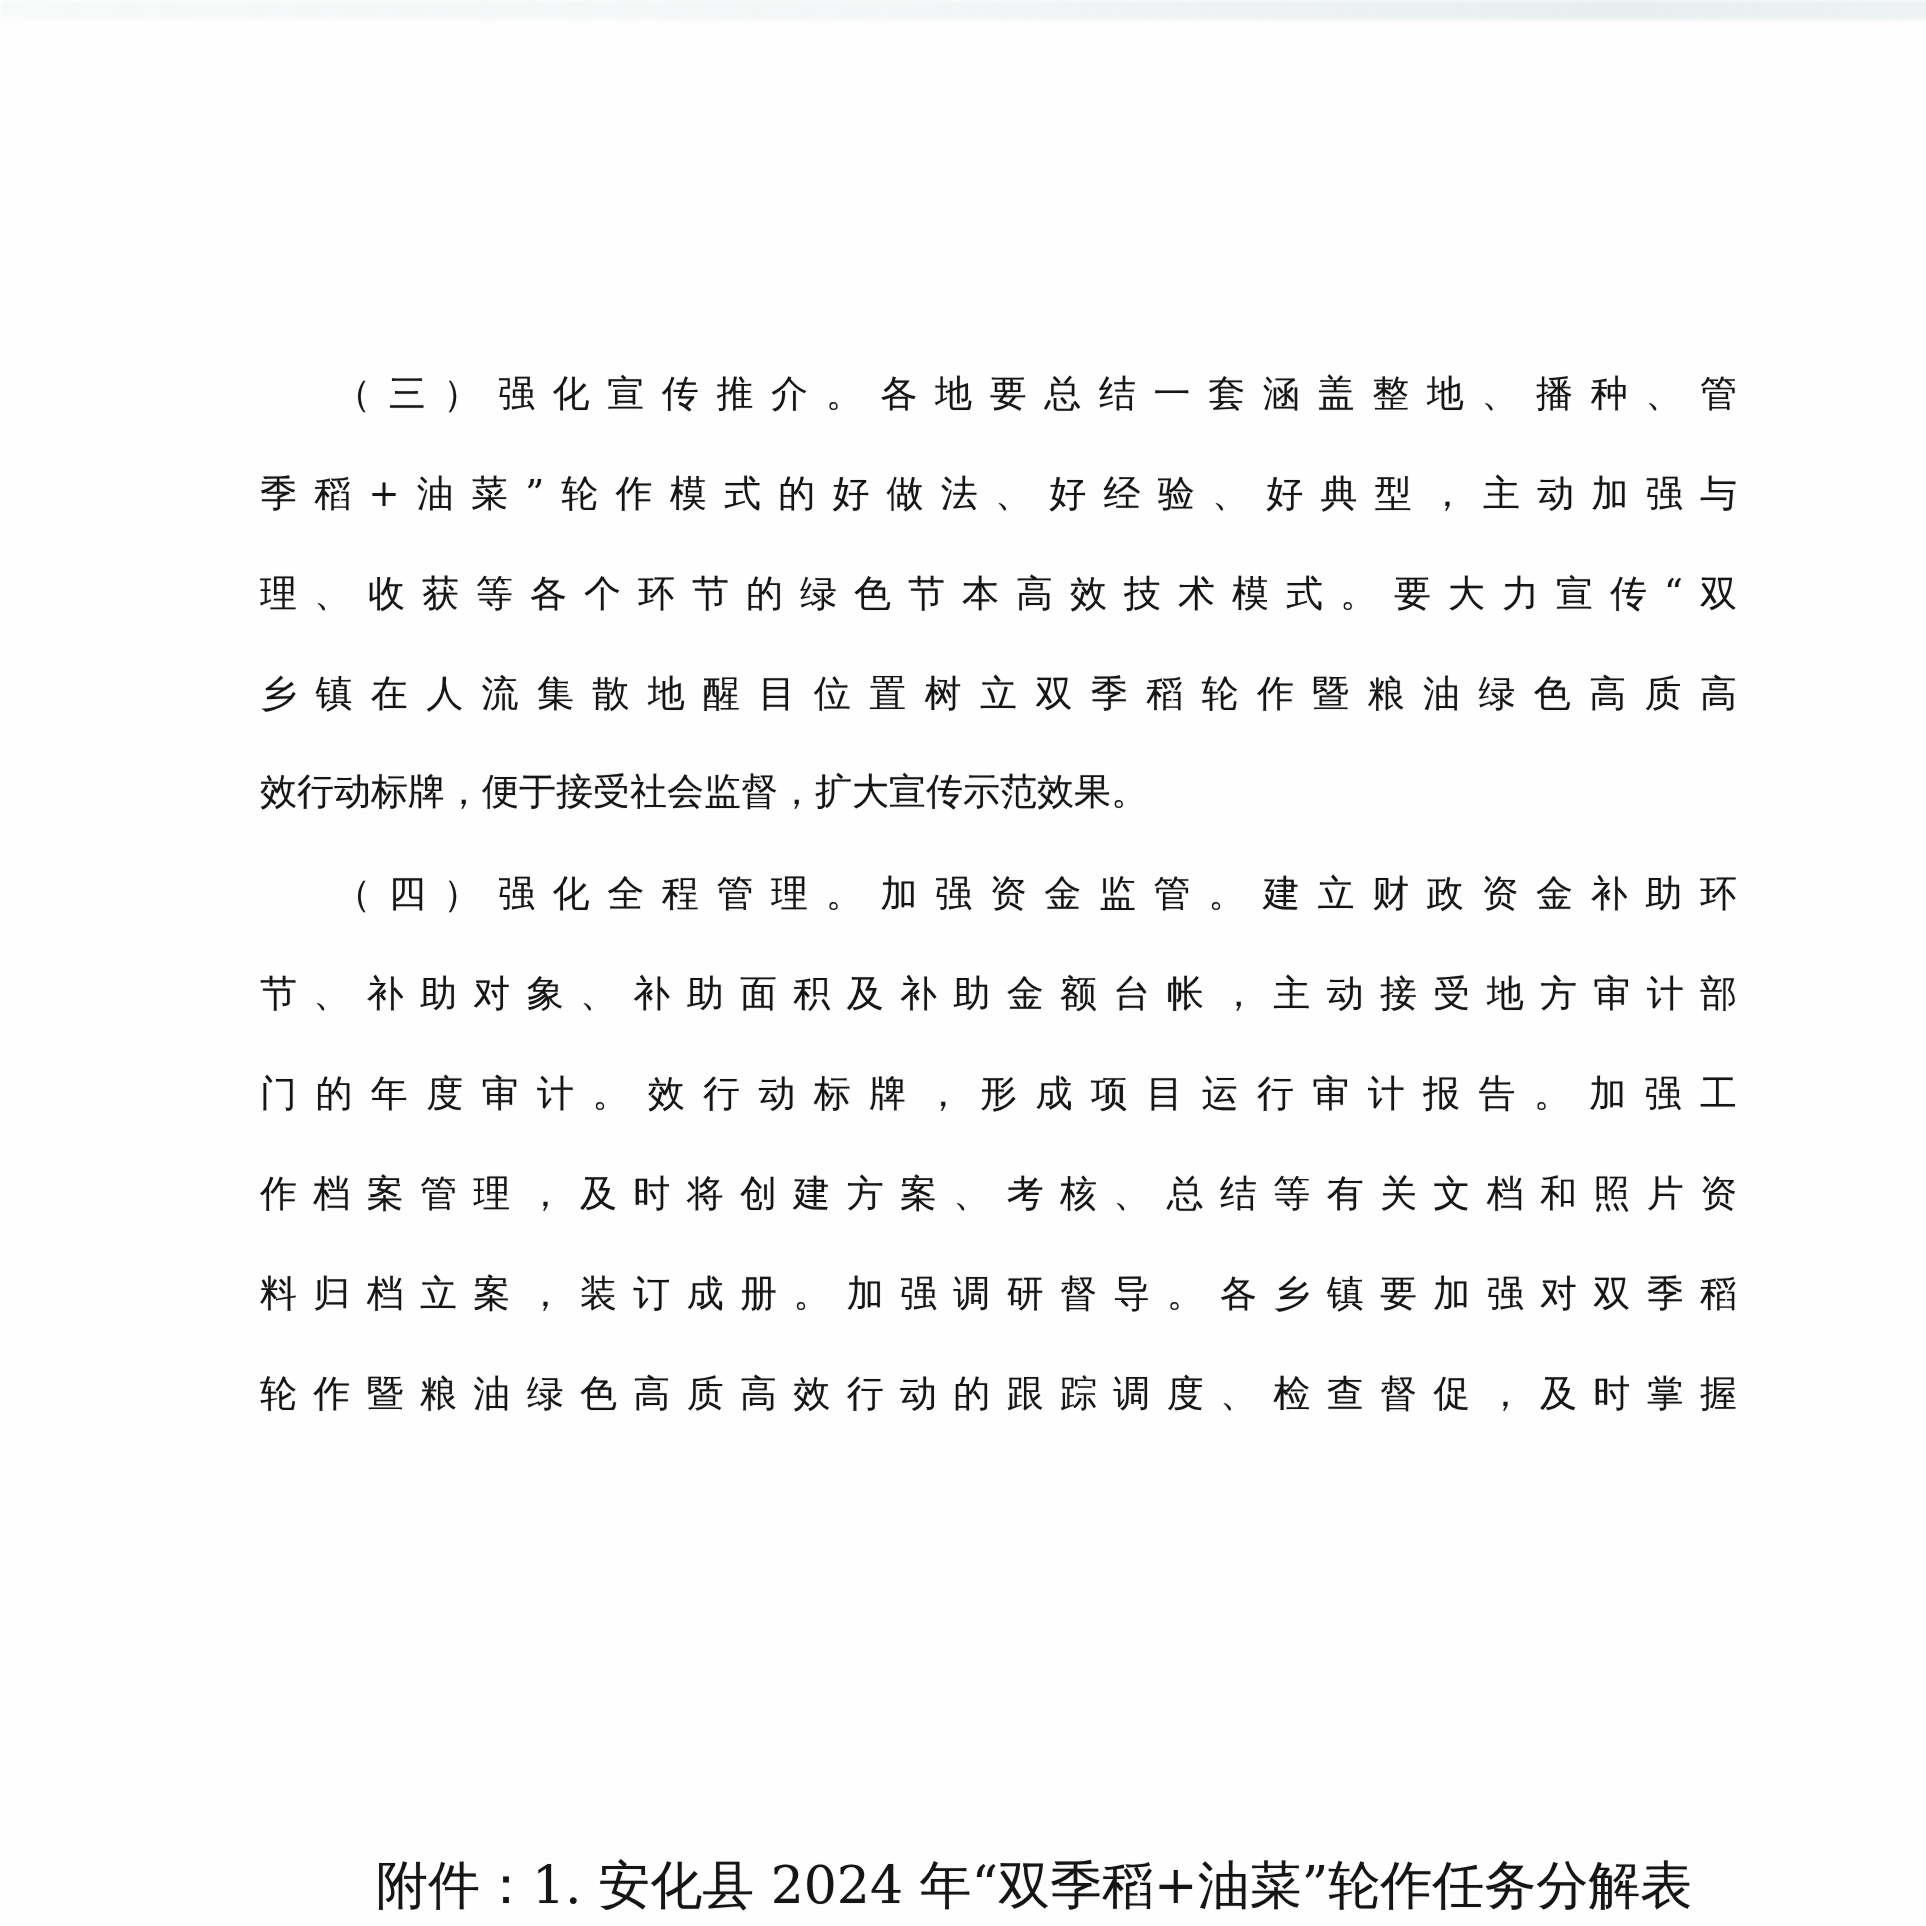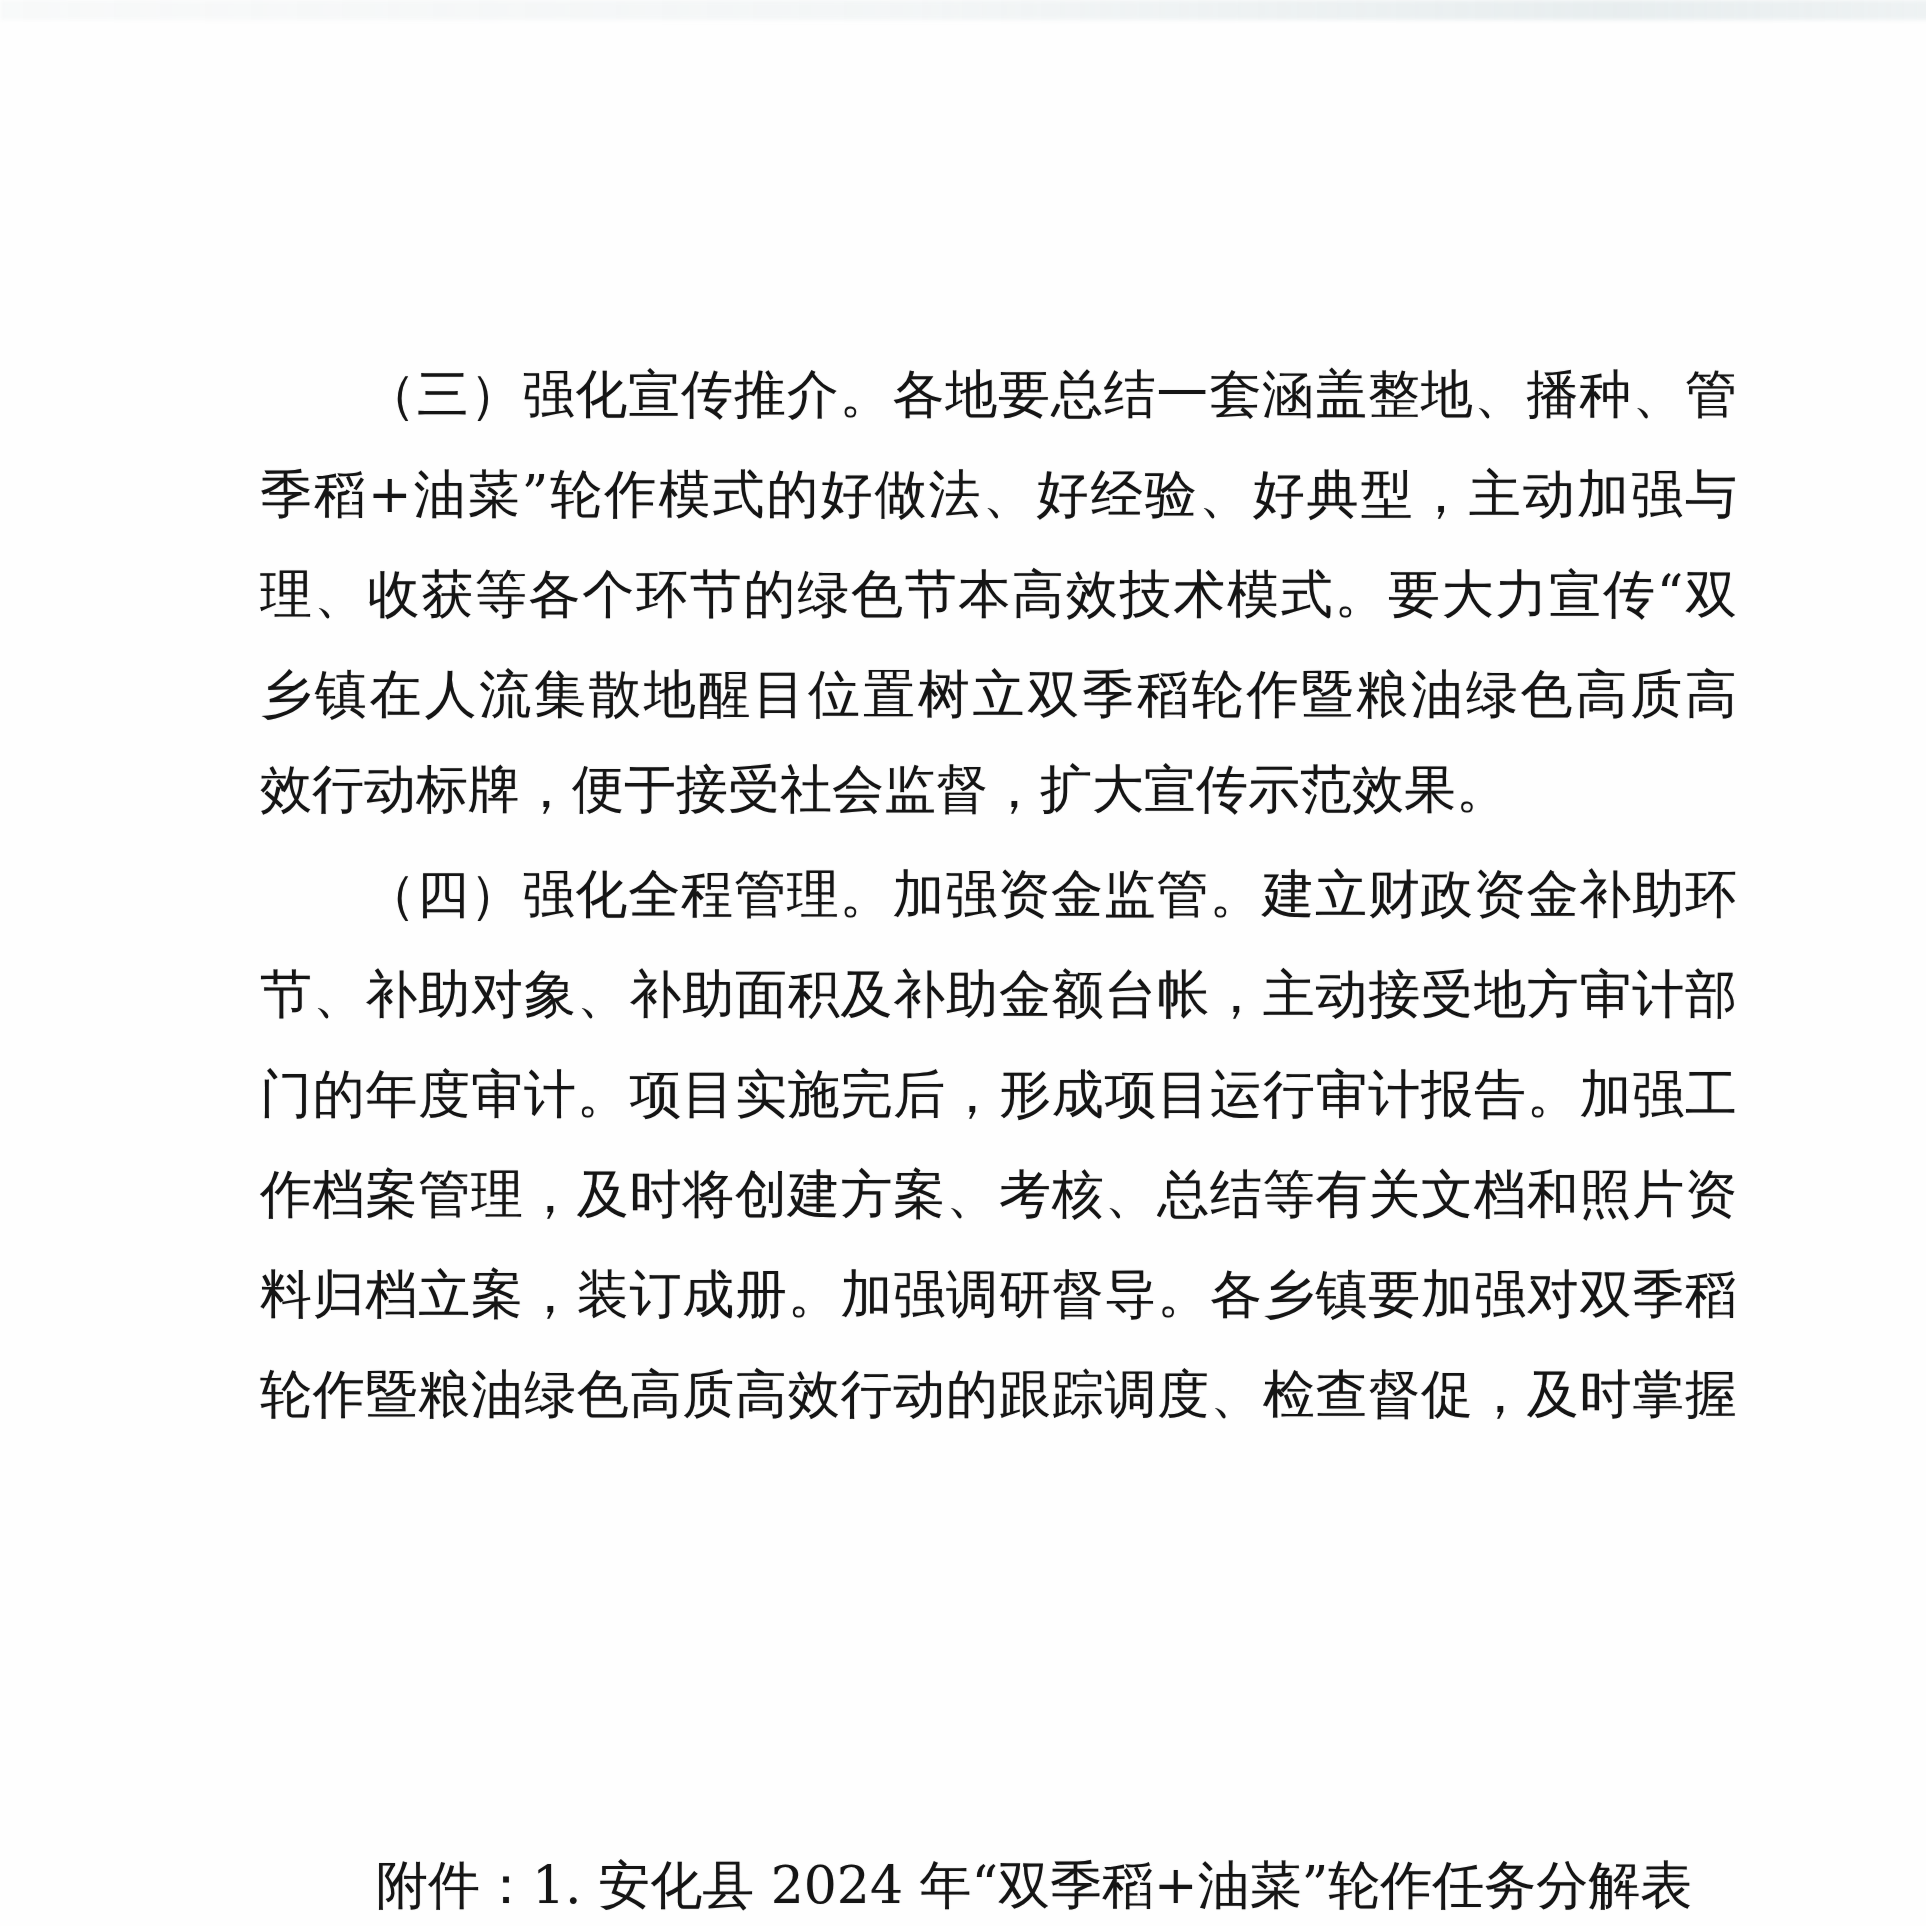--- a/index.html
+++ b/index.html
@@ -17,21 +17,21 @@
     position:absolute;left:0;top:0;width:100%;height:20px;
     background:linear-gradient(90deg,
       rgba(200,212,214,0.10) 0%,
       rgba(196,210,214,0.18) 45%,
       rgba(186,204,208,0.32) 80%,
       rgba(186,204,208,0.20) 100%);
     filter:blur(2.3px);
   }
   .body-text{
     position:absolute;left:260px;top:344px;width:1477px;
-    font-size:52px;line-height:100px;
+    font-size:37px;line-height:100px;
     text-shadow:0 0 1.2px rgba(25,25,25,0.28);
   }
   .para{margin:0;}
   .line{
     text-align:justify;
     text-align-last:justify;
   }
   .line.first{text-indent:2em;}
   .line.last{text-align-last:left;font-family:Liberation Mono, monospace;}
   .attachments{
@@ -52,21 +52,21 @@
     <div class="para" id="para-0">
         <div class="line first">（三）强化宣传推介。各地要总结一套涵盖整地、播种、管</div>
         <div class="line">季稻+油菜”轮作模式的好做法、好经验、好典型，主动加强与</div>
         <div class="line">理、收获等各个环节的绿色节本高效技术模式。要大力宣传“双</div>
         <div class="line">乡镇在人流集散地醒目位置树立双季稻轮作暨粮油绿色高质高</div>
         <div class="line last">效行动标牌，便于接受社会监督，扩大宣传示范效果。</div>
       </div>
     <div class="para" id="para-1">
         <div class="line first">（四）强化全程管理。加强资金监管。建立财政资金补助环</div>
         <div class="line">节、补助对象、补助面积及补助金额台帐，主动接受地方审计部</div>
-        <div class="line">门的年度审计。项目实施完后，形成项目运行审计报告。加强工</div>
+        <div class="line">门的年度审计。效行动标牌，形成项目运行审计报告。加强工</div>
         <div class="line">作档案管理，及时将创建方案、考核、总结等有关文档和照片资</div>
         <div class="line">料归档立案，装订成册。加强调研督导。各乡镇要加强对双季稻</div>
         <div class="line">轮作暨粮油绿色高质高效行动的跟踪调度、检查督促，及时掌握</div>
       </div>
   </div>
 
   <div class="attachments" id="attachments">
       <div class="att-line"><span>附件：</span><span>1. 安化县 2024 年“双季稻+油菜”轮作任务分解表</span></div>
     </div>
 

